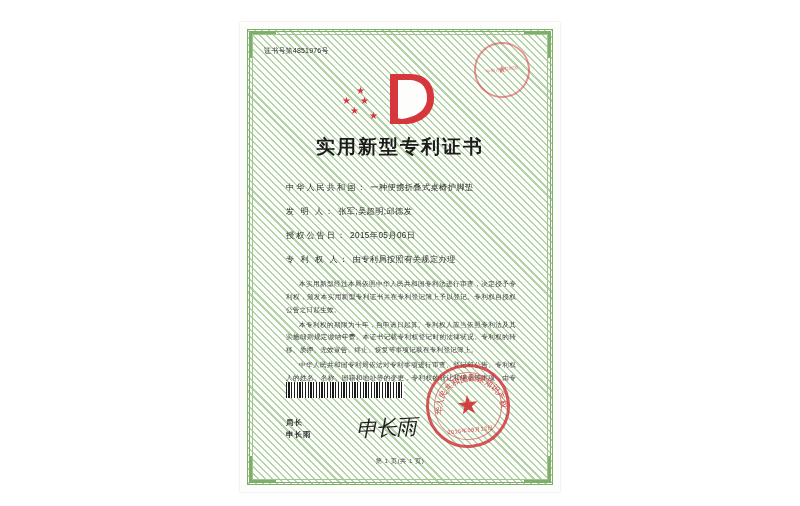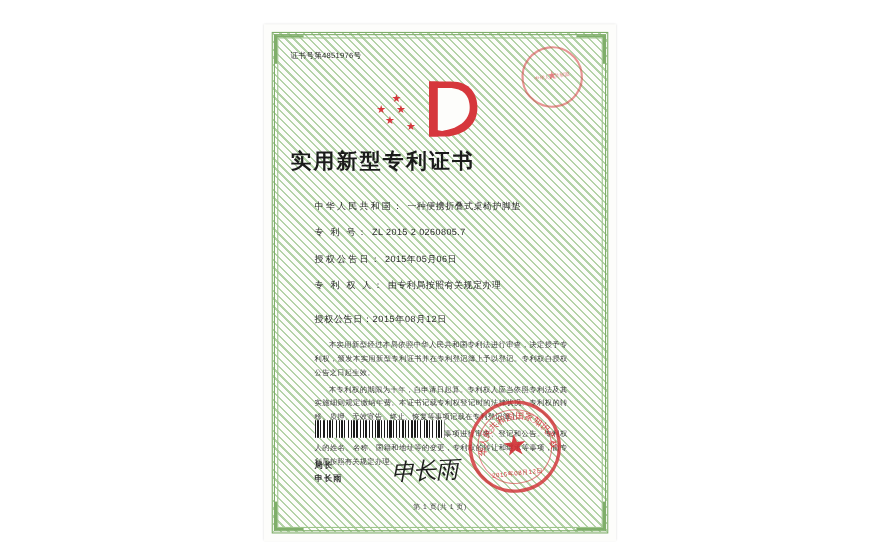--- a/index.html
+++ b/index.html
@@ -145,20 +145,21 @@
     line-height: 1;
   }
   .s1 { left: 20px; top: 26px; font-size: 13px; }
   .s2 { left: 10px; top: 36px; font-size: 9px; }
   .s3 { left: 29px; top: 41px; font-size: 8px; }
   .s4 { left: 2px;  top: 26px; font-size: 7px; }
   .s5 { left: 16px; top: 16px; font-size: 7px; }
 
   .title {
     margin-top: 6px;
+    text-align: center;
     font-family: "DejaVu Sans", sans-serif;
     font-weight: bold;
     font-size: 19px;
     letter-spacing: 2px;
     color: #1b1b1b;
   }
 
   .fields {
     margin-top: 22px;
     padding-left: 22px;
@@ -331,36 +332,33 @@
       </div>
 
       <div class="title">实用新型专利证书</div>
 
       <div class="fields">
         <div class="field-row">
           <span class="field-label">中华人民共和国：</span>
           <span class="field-value">一种便携折叠式桌椅护脚垫</span>
         </div>
         <div class="field-row">
-          <span class="field-label">专 利 号：</span>
-          <span class="field-value">ZL 2015 2 0260805.7</span>
+          <span class="field-label">发 明 人：</span>
+          <span class="field-value">张军;吴超明;邱德发</span>
         </div>
         <div class="field-row">
           <span class="field-label">授权公告日：</span>
           <span class="field-value">2015年05月06日</span>
         </div>
         <div class="field-row">
           <span class="field-label">专 利 权 人：</span>
           <span class="field-value">由专利局按照有关规定办理</span>
         </div>
       </div>
 
-      <div class="grant-date">
-        <span>授权公告日：</span><span>2015年08月12日</span>
-      </div>
 
       <div class="body-text">
         <p>本实用新型经过本局依照中华人民共和国专利法进行审查，决定授予专利权，颁发本实用新型专利证书并在专利登记簿上予以登记。专利权自授权公告之日起生效。</p>
         <p>本专利权的期限为十年，自申请日起算。专利权人应当依照专利法及其实施细则规定缴纳年费。本证书记载专利权登记时的法律状况。专利权的转移、质押、无效宣告、终止、恢复等事项记载在专利登记簿上。</p>
         <p>中华人民共和国专利局依法对专利事项进行审查、登记和公告。专利权人的姓名、名称、国籍和地址等的变更，专利权的转让和继承等事项，由专利局按照有关规定办理。</p>
       </div>
 
       <div class="barcode"></div>
 
       <div class="footer">

